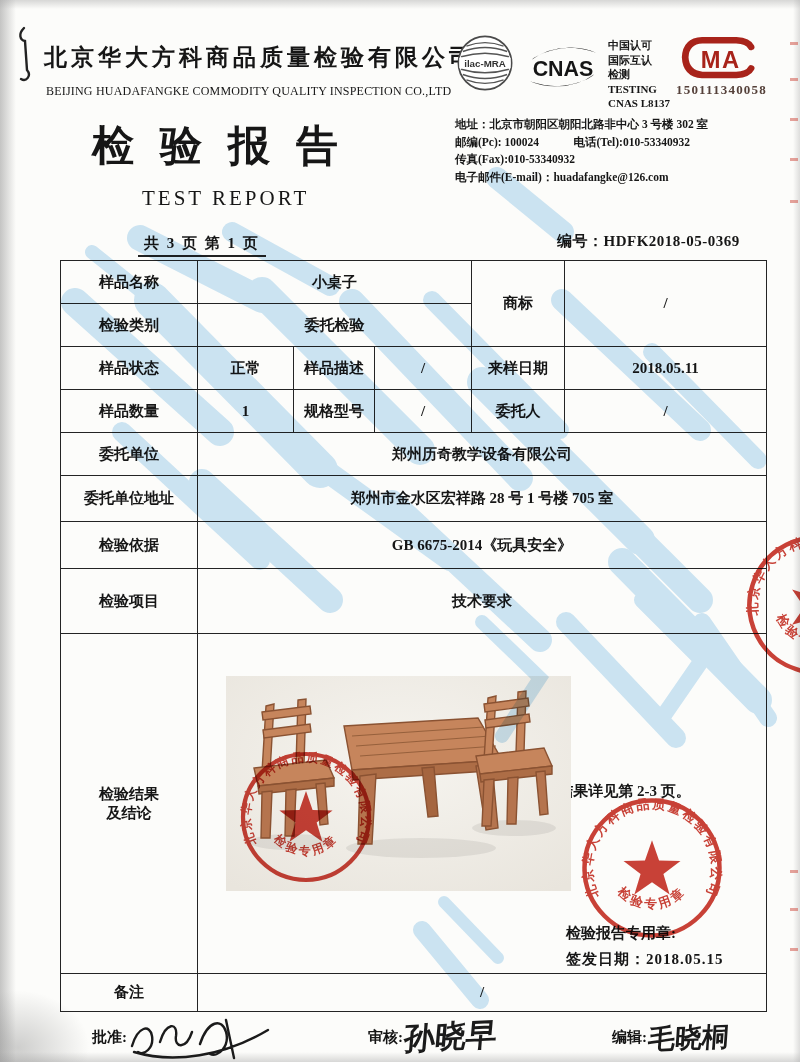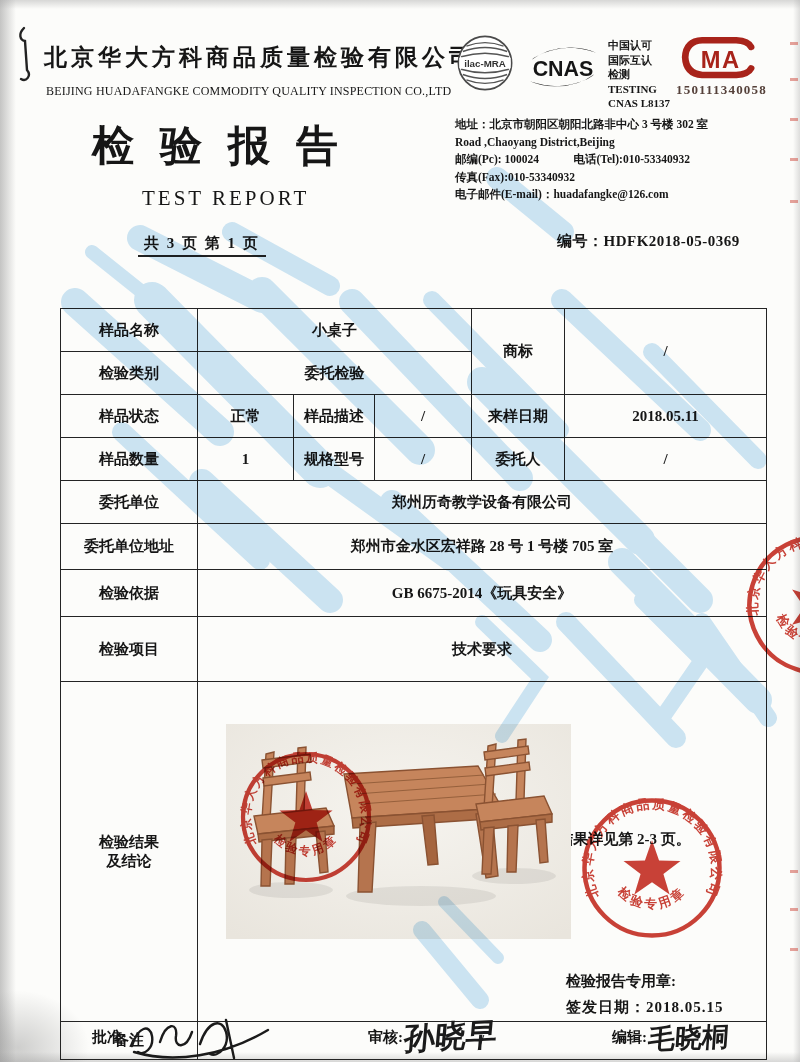--- a/index.html
+++ b/index.html
@@ -52,21 +52,21 @@
   .address { position:absolute; left:455px; top:116px; width:335px; font-size:11.5px;
     font-weight:bold; line-height:17.5px; z-index:2; }
 
   .meta { position:absolute; left:0; top:234px; width:800px; z-index:2; font-weight:bold; font-size:15px; }
   .meta-pages { position:absolute; left:90px; top:0; letter-spacing:2px;
     border-bottom:2px solid #222; padding:0 6px 2px 6px;margin-left:48px; }
   .meta-no { position:absolute; left:538px; top:-2px; letter-spacing:.5px;margin-left:19px; }
 
   
   table.report { position:absolute; left:60px; top:260px; width:706px; z-index:2;
-    border-collapse:collapse; table-layout:fixed;margin-top:48px; }
+    border-collapse:collapse; table-layout:fixed; }
   table.report td { border:1.6px solid #242424; font-size:15px; font-weight:bold;
     text-align:center; vertical-align:middle; padding:0 2px; overflow:visible; }
   td.lft { text-align:left; padding-left:12px; }
   td.result-cell { position:relative; text-align:left; vertical-align:top; padding:10px 0 0 12px; }
   .res-line { line-height:26px; }
   .photo-wrap { position:absolute; left:28px; top:42px; width:345px; height:215px; }
   .seal-caption { position:absolute; left:368px; top:290px; white-space:nowrap; }
   .issue-date { position:absolute; left:368px; top:316px; white-space:nowrap; letter-spacing:1px; }
 
   
@@ -173,21 +173,20 @@
     </div>
     <svg class="logo-cma" width="80" height="44" viewBox="0 0 108 58">
       <path d="M96,14 Q92,6 76,5 L30,5 Q8,6 7,28 Q8,50 30,52 L76,52 Q92,51 96,43" fill="none" stroke="#a8231a" stroke-width="9" stroke-linecap="round"></path>
       <text x="28" y="42" font-size="32" font-weight="bold" fill="#a8231a" letter-spacing="2" font-family="Liberation Sans, DejaVu Sans, sans-serif">MA</text>
     </svg>
     <div class="cma-number">150111340058</div>
   </div>
 
   <div class="address">
     <div>地址：北京市朝阳区朝阳北路非中心 3 号楼 302 室</div>
-    <div>Road ,Chaoyang District,Beijing</div>
     <div>邮编(Pc): 100024　　　电话(Tel):010-53340932</div>
     <div>传真(Fax):010-53340932</div>
     <div>电子邮件(E-mail)：huadafangke@126.com</div>
   </div>
 
   <div class="meta">
     <span class="meta-pages">共 3 页 第 1 页</span>
     <span class="meta-no">编号：HDFK2018-05-0369</span>
   </div>
 

